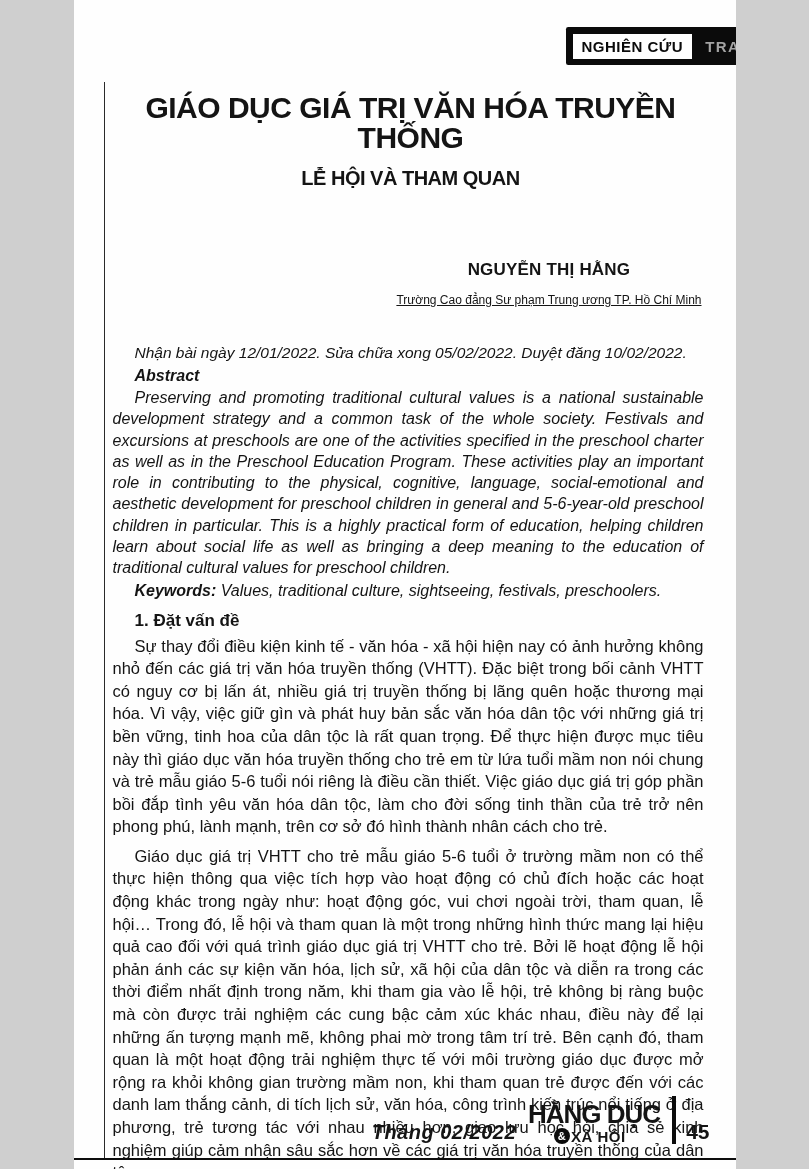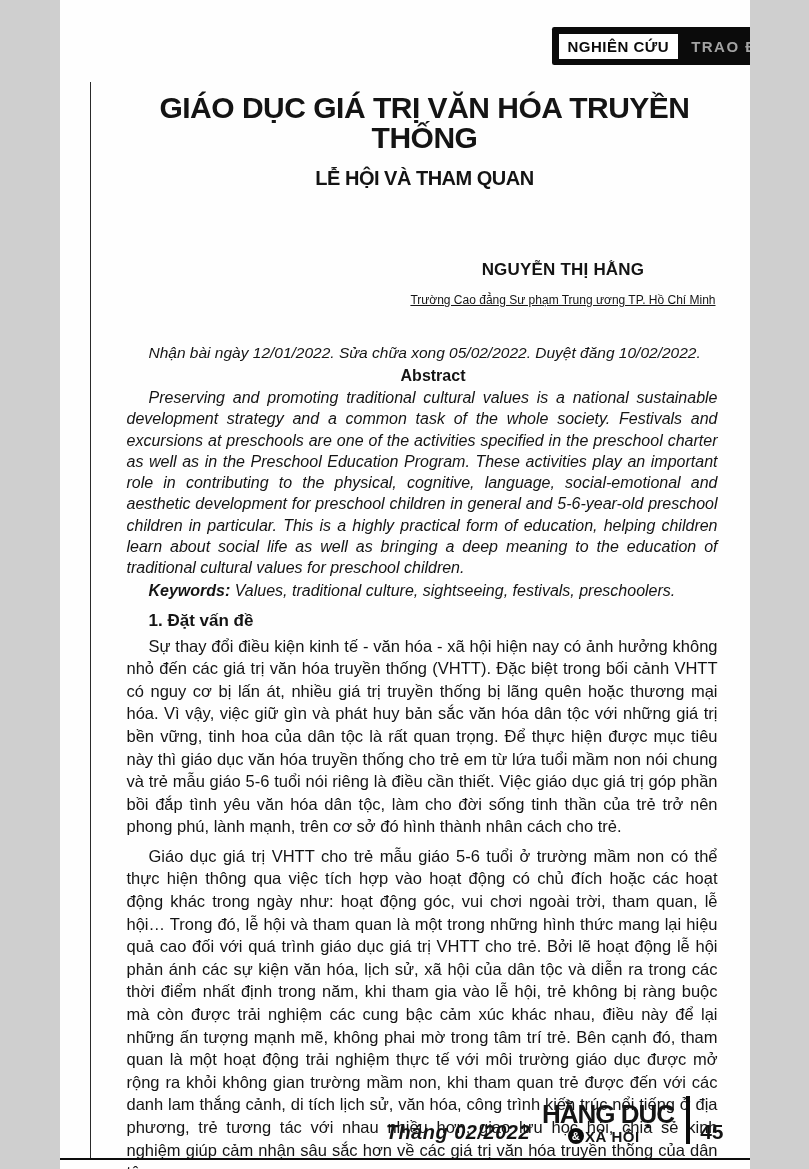--- a/index.html
+++ b/index.html
@@ -4,21 +4,20 @@
 <style>
   html,body{margin:0;padding:0;background:#cfcfcf;}
   .page{
     position:relative;
     width:662px;height:1169px;
     background:#fefefe;
     margin:0 auto;
     font-family:"Liberation Sans",sans-serif;
     color:#141414;
     overflow:hidden;
-    padding-left:28px;
   }
   
   .left-rule{position:absolute;left:30px;top:82px;height:1078px;width:1px;background:#2a2a2a;}
   .bottom-rule{position:absolute;left:0;top:1158px;width:809px;height:2px;background:#0d0d0d;}
 
   
   .badge{
     position:absolute;left:492px;top:27px;width:260px;height:38px;
     background:#0b0b0b;border-radius:3px 20px 30px 3px;
     display:flex;align-items:center;
@@ -43,21 +42,21 @@
   .title-line3{font-size:20px;line-height:1.0;margin-top:15px;}
 
   
   .author-block{margin:72px 34px 0 auto;width:fit-content;text-align:center;}
   .author-name{font-weight:bold;font-size:17px;letter-spacing:0.2px;}
   .author-affil{font-weight:normal;font-size:12px;margin-top:13px;text-decoration:underline;}
 
   
   .content{margin:36px 32px 0 39px;}
   .meta-line{font-style:italic;font-size:15.5px;text-indent:22px;line-height:1.3;}
-  .abstract-heading{font-weight:bold;font-size:16px;text-indent:22px;margin-top:4px;text-align:center;}
+  .abstract-heading{font-style:italic;font-weight:bold;font-size:16px;text-indent:22px;margin-top:4px;}
   .abstract-body{font-style:italic;font-size:16px;line-height:1.33;text-align:justify;text-indent:22px;margin-top:2px;}
   .keywords-line{font-style:italic;font-size:16px;text-indent:22px;margin-top:3px;}
   .keywords-line .kw-label{font-weight:bold;}
   .section-heading{font-weight:bold;font-size:17px;text-indent:22px;margin-top:11px;}
   .body-para{font-size:16.5px;line-height:1.37;text-align:justify;text-indent:22px;margin-top:4px;}
   .body-para + .body-para{margin-top:7px;}
 
   
   .footnote{margin:13px 0 0 0;}
   .footnote-rule{width:330px;border-top:2px dashed #444;height:0;}

